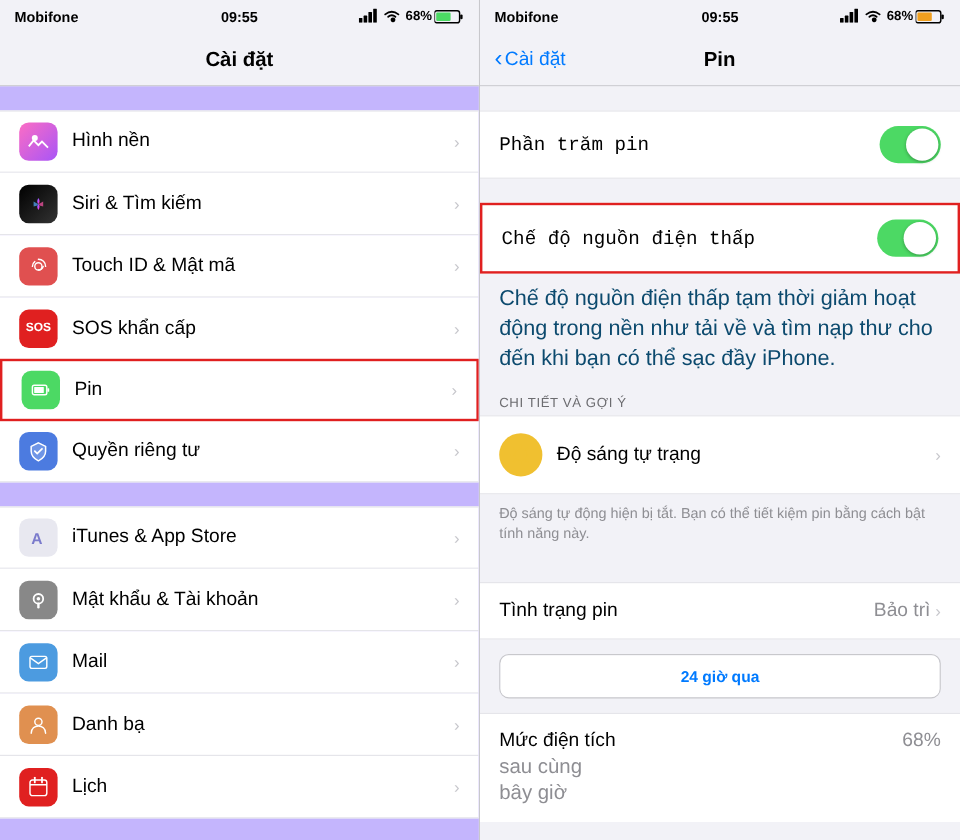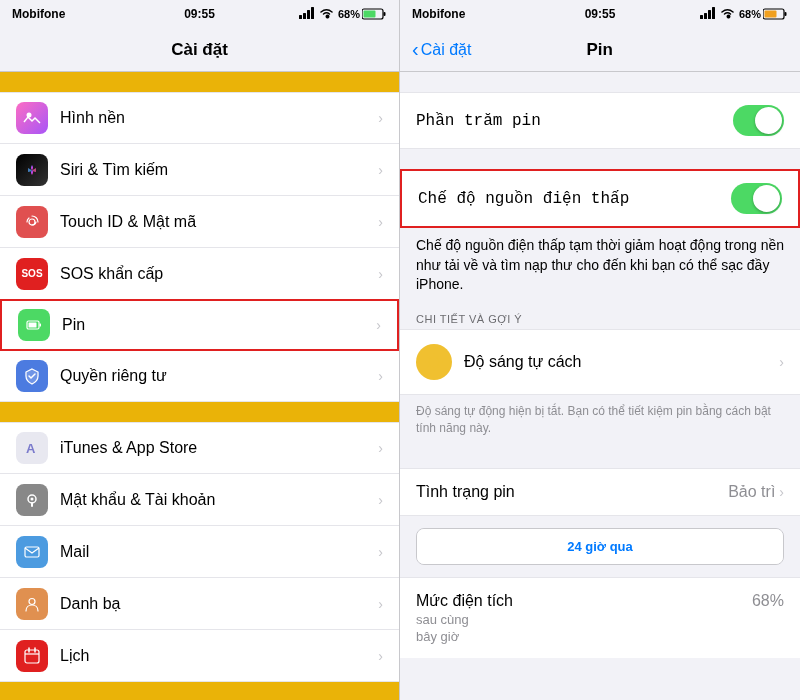--- a/index.html
+++ b/index.html
@@ -44,21 +44,21 @@
       border-bottom: 1px solid #c8c8cc;
     }
     .nav-title-bar .title {
       font-size: 17px;
       font-weight: 600;
     }
 
     .settings-list {
       flex: 1;
       overflow-y: auto;
-      background: #eab308;
+      background: #c4b5fd;
     }
 
     .settings-section {
       margin-top: 20px;
     }
 
     .settings-item {
       background: #fff;
       border-bottom: 1px solid #e5e5ea;
       height: 52px;
@@ -203,22 +203,22 @@
       border-radius: 50%;
       background: #fff;
       position: absolute;
       top: 2px;
       box-shadow: 0 1px 3px rgba(0,0,0,0.3);
     }
     .toggle.on .knob { right: 2px; }
 
     .desc-text {
       padding: 8px 16px 12px;
-      font-size: 14px;
-      color: #000000;
+      font-size: 18px;
+      color: #0c4a6e;
       line-height: 1.4;
     }
 
     .section-header {
       padding: 6px 16px 4px;
       font-size: 11px;
       color: #6c6c70;
       text-transform: uppercase;
       letter-spacing: 0.5px;
       font-weight: 500;
@@ -288,21 +288,21 @@
     .tab-btn + .tab-btn {
       border-left: 1px solid #c8c8cc;
     }
 
     .level-row {
       background: #fff;
       border-top: 1px solid #e5e5ea;
       padding: 14px 16px;
     }
     .level-row .title-text { font-size: 16px; font-weight: 400; }
-    .level-row .sub-text { font-size: 13px; color: #8e8e93; margin-top: 2px; }
+    .level-row .sub-text { font-size: 17px; color: #8e8e93; margin-top: 2px; }
 
     .level-content {
       display: flex;
       align-items: flex-start;
     }
     .level-content .labels { flex: 1; }
     .level-content .val { align-self: flex-start; font-size: 16px; color: #8e8e93; }
   </style>
 </head>
 <body>
@@ -554,21 +554,21 @@
           <line x1="10" y1="2" x2="10" y2="4" stroke="#f0c030" stroke-width="1.5" stroke-linecap="round"></line>
           <line x1="10" y1="16" x2="10" y2="18" stroke="#f0c030" stroke-width="1.5" stroke-linecap="round"></line>
           <line x1="2" y1="10" x2="4" y2="10" stroke="#f0c030" stroke-width="1.5" stroke-linecap="round"></line>
           <line x1="16" y1="10" x2="18" y2="10" stroke="#f0c030" stroke-width="1.5" stroke-linecap="round"></line>
           <line x1="4.2" y1="4.2" x2="5.6" y2="5.6" stroke="#f0c030" stroke-width="1.5" stroke-linecap="round"></line>
           <line x1="14.4" y1="14.4" x2="15.8" y2="15.8" stroke="#f0c030" stroke-width="1.5" stroke-linecap="round"></line>
           <line x1="15.8" y1="4.2" x2="14.4" y2="5.6" stroke="#f0c030" stroke-width="1.5" stroke-linecap="round"></line>
           <line x1="5.6" y1="14.4" x2="4.2" y2="15.8" stroke="#f0c030" stroke-width="1.5" stroke-linecap="round"></line>
         </svg>
       </div>
-      <span class="label">Độ sáng tự cách</span>
+      <span class="label">Độ sáng tự trạng</span>
       <span class="chevron">›</span>
     </div>
     <p class="detail-desc">Độ sáng tự động hiện bị tắt. Bạn có thể tiết kiệm pin bằng cách bật tính năng này.</p>
 
     <div class="status-row">
       <span class="label">Tình trạng pin</span>
       <span class="value">Bảo trì</span>
       <span class="chevron">›</span>
     </div>
 

